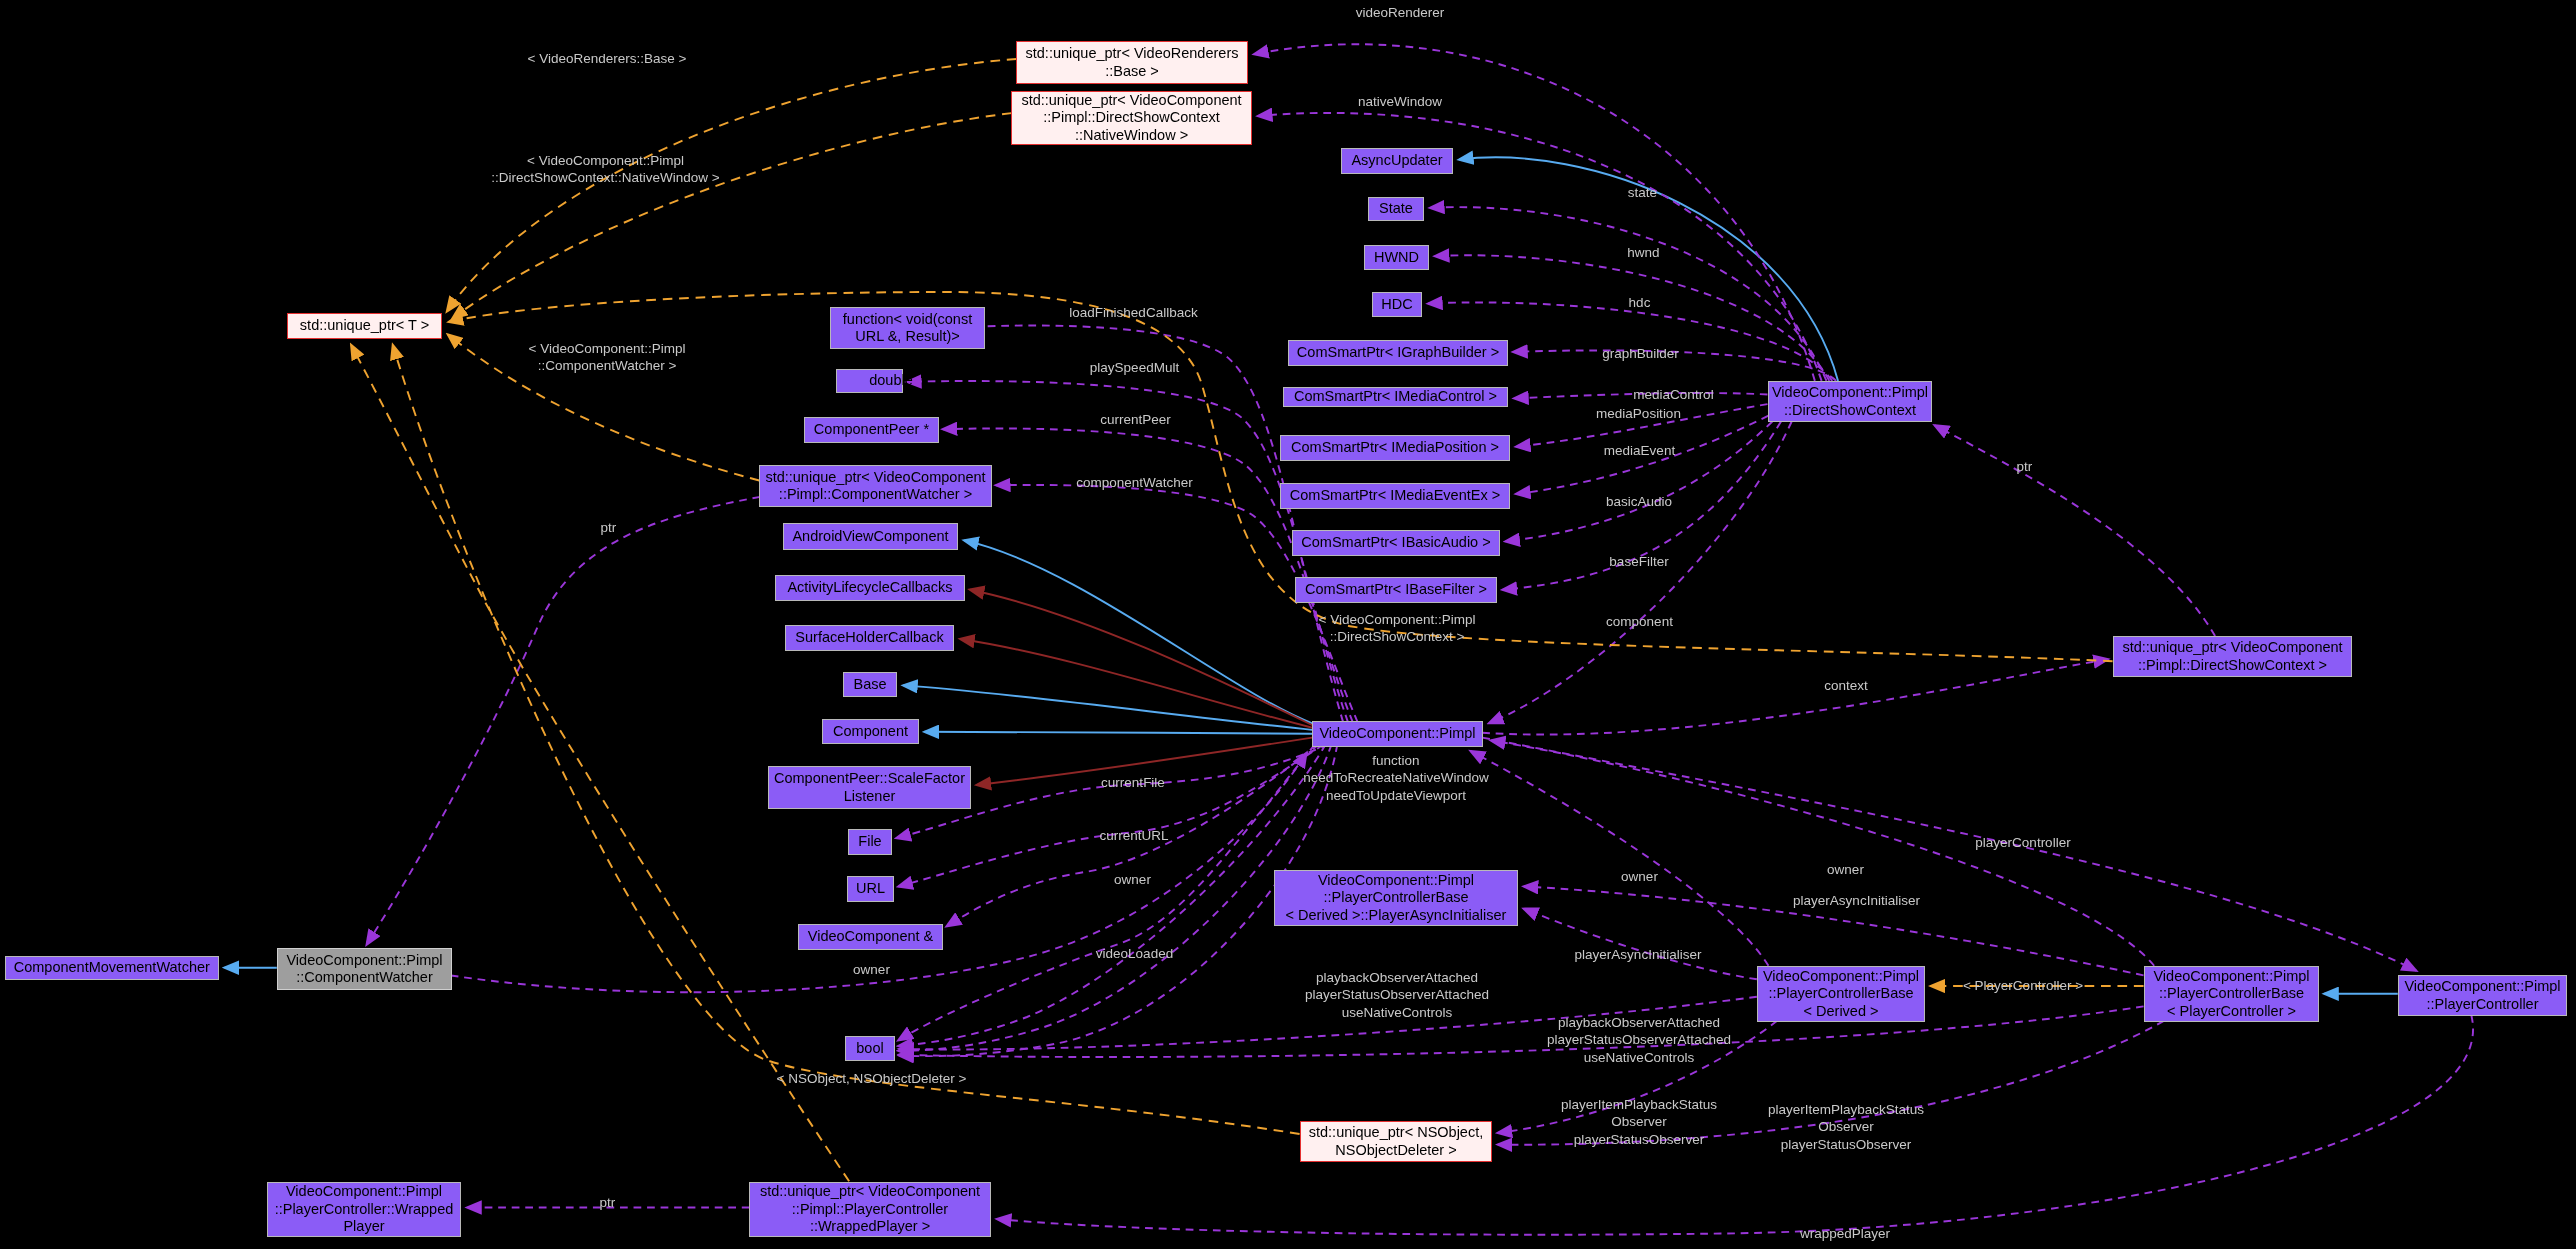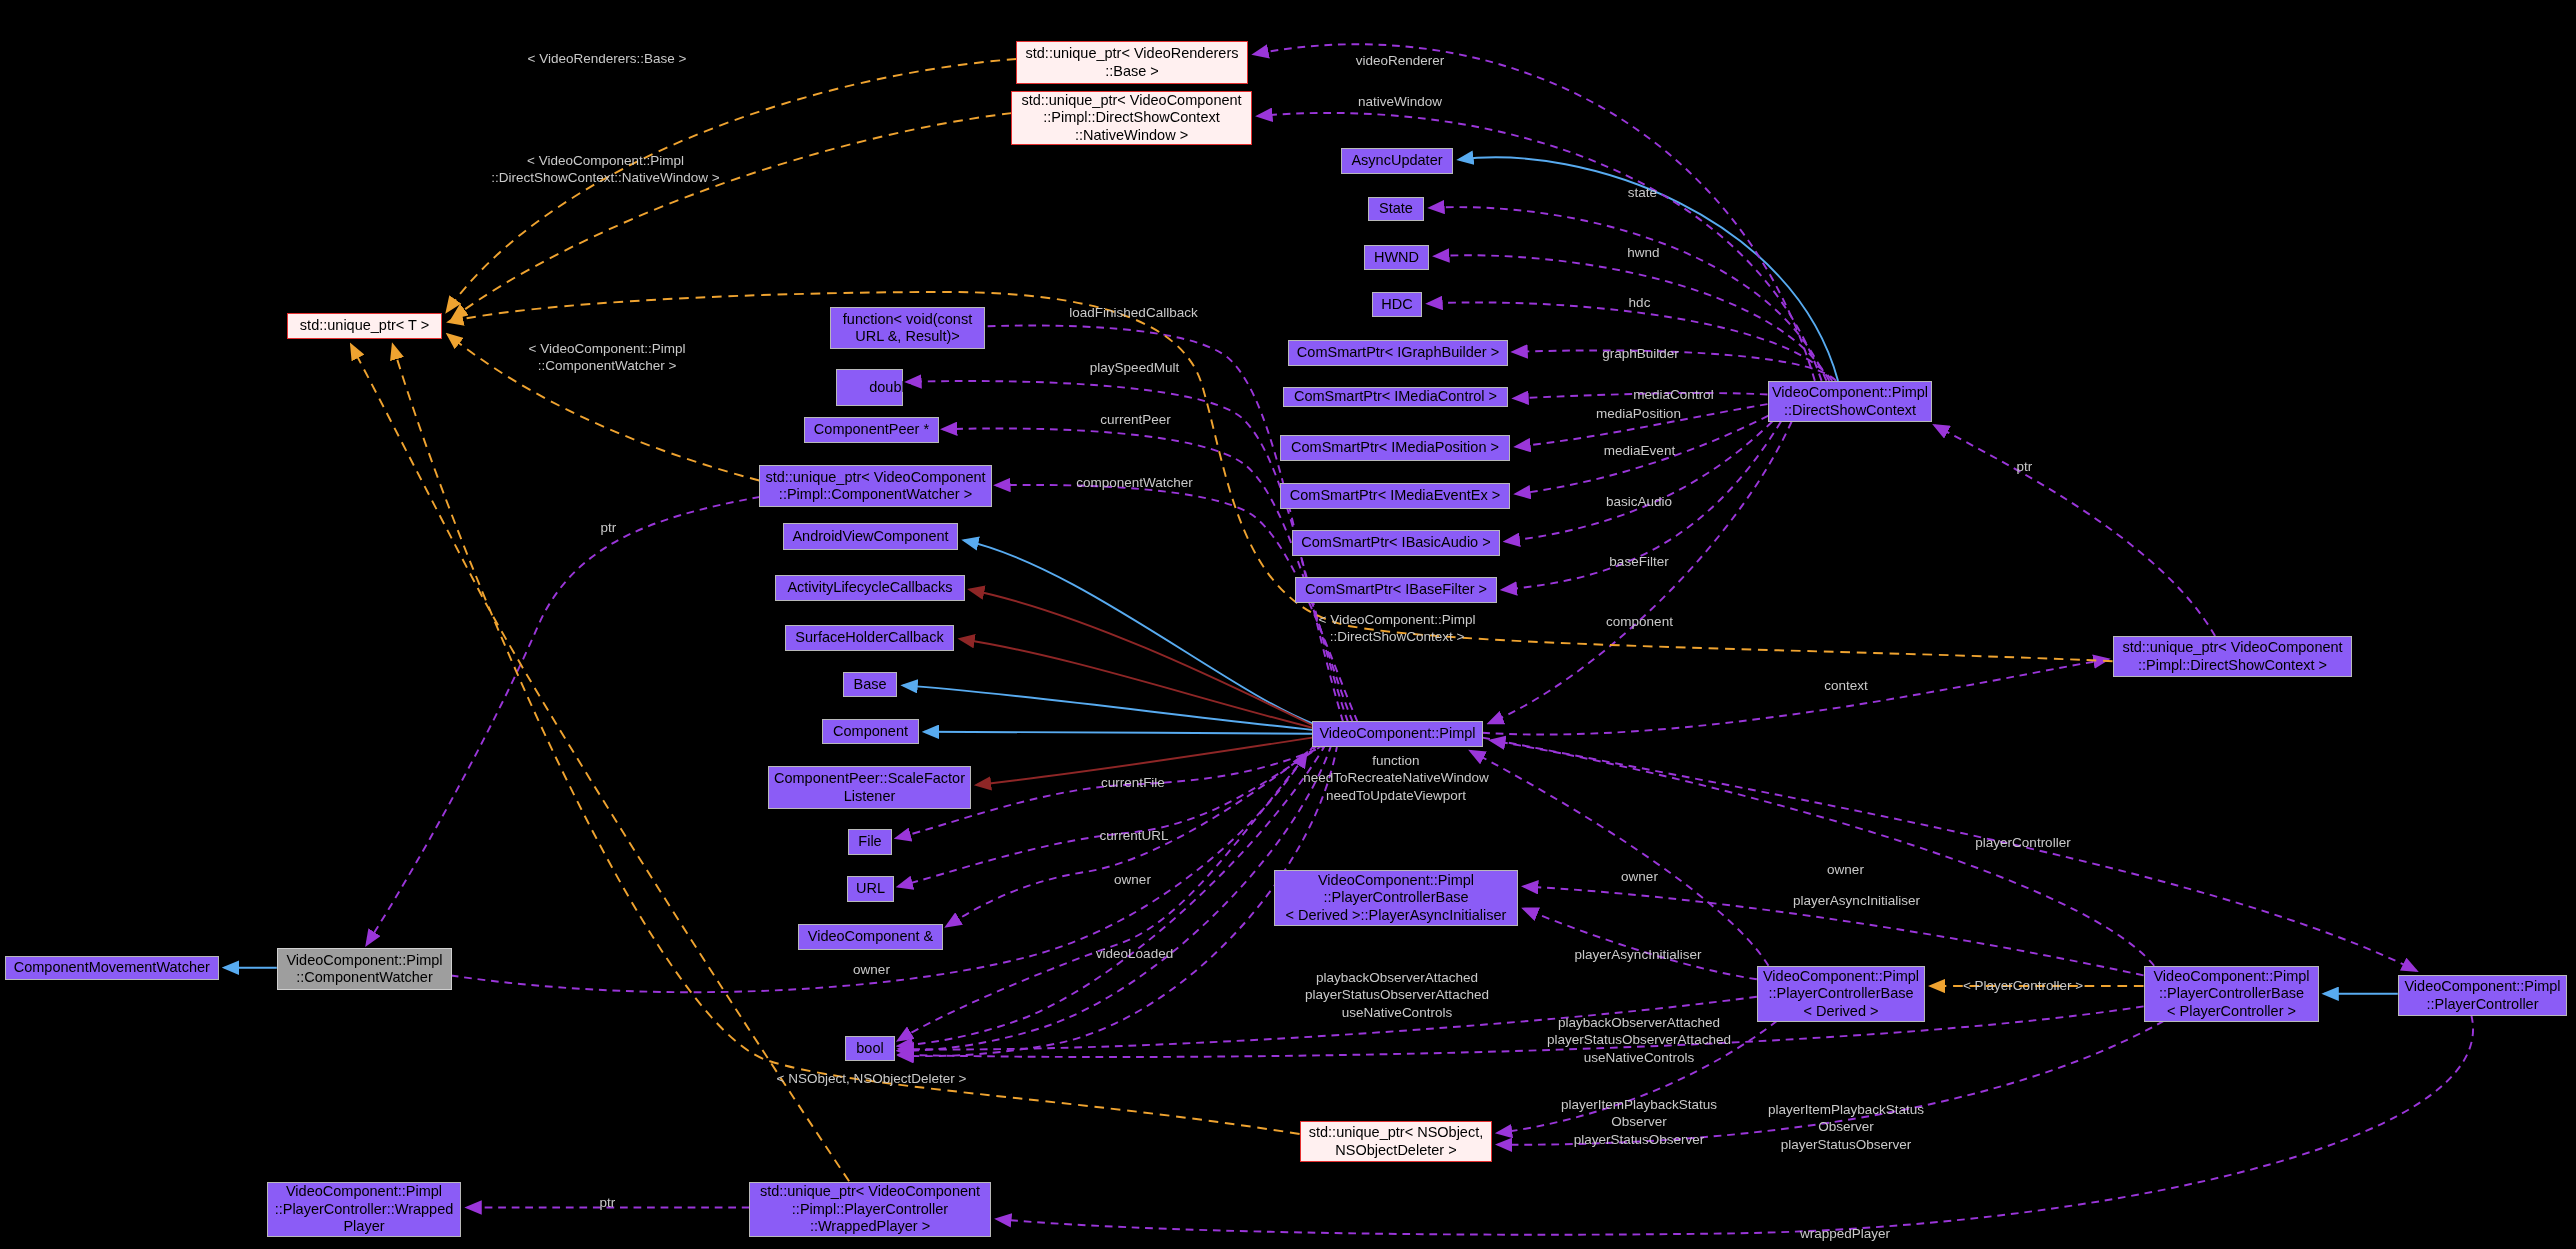--- a/index.html
+++ b/index.html
@@ -132,21 +132,21 @@
       <div>::DirectShowContext</div>
     </div>
     <div class="node" style="left: 2113px; top: 636px; width: 239px; height: 41px;">
       <div>std::unique_ptr&lt; VideoComponent</div>
       <div>::Pimpl::DirectShowContext &gt;</div>
     </div>
     <div class="node" style="left: 794px; top: 307px; width: 155px; height: 42px; margin-left: 36px;">
       <div>function&lt; void(const</div>
       <div>URL &amp;, Result)&gt;</div>
     </div>
-    <div class="node" style="left: 836px; top: 369px; width: 67px; height: 37px; padding-left: 43px;">
+    <div class="node" style="left: 836px; top: 369px; width: 67px; height: 24px; padding-left: 43px;">
       <div>double</div>
     </div>
     <div class="node" style="left: 804px; top: 417px; width: 135px; height: 26px;">
       <div>ComponentPeer *</div>
     </div>
     <div class="node" style="left: 759px; top: 465px; width: 233px; height: 42px;">
       <div>std::unique_ptr&lt; VideoComponent</div>
       <div>::Pimpl::ComponentWatcher &gt;</div>
     </div>
     <div class="node" style="left: 783px; top: 523px; width: 175px; height: 27px;">
@@ -219,21 +219,21 @@
       <div>Player</div>
     </div>
     <div class="node" style="left: 749px; top: 1182px; width: 242px; height: 55px;">
       <div>std::unique_ptr&lt; VideoComponent</div>
       <div>::Pimpl::PlayerController</div>
       <div>::WrappedPlayer &gt;</div>
     </div>
     <div class="node template" style="left: 287px; top: 313px; width: 155px; height: 26px;">
       <div>std::unique_ptr&lt; T &gt;</div>
     </div>
-    <div class="elabel" style="left: 1354px; top: 3.9px; width: 92px; margin-top: 48px;">
+    <div class="elabel" style="left: 1354px; top: 3.9px; width: 92px;">
       <div>videoRenderer</div>
     </div>
     <div class="elabel" style="left: 1354px; top: 86px; width: 92px; margin-top: 7px;">
       <div>nativeWindow</div>
     </div>
     <div class="elabel" style="left: 1625px; top: 184px; width: 35px;">
       <div>state</div>
     </div>
     <div class="elabel" style="left: 1625px; top: 244px; width: 37px;">
       <div>hwnd</div>

